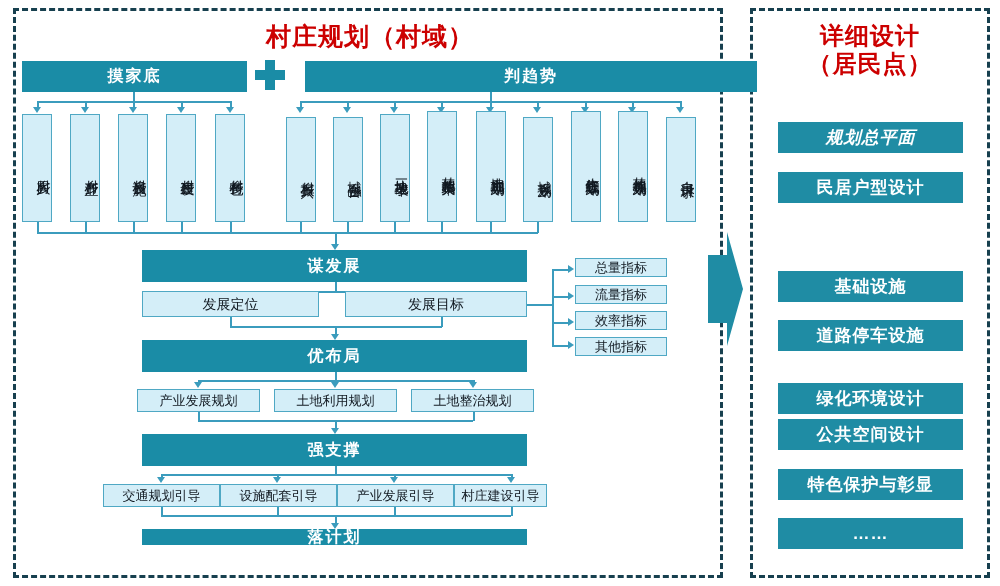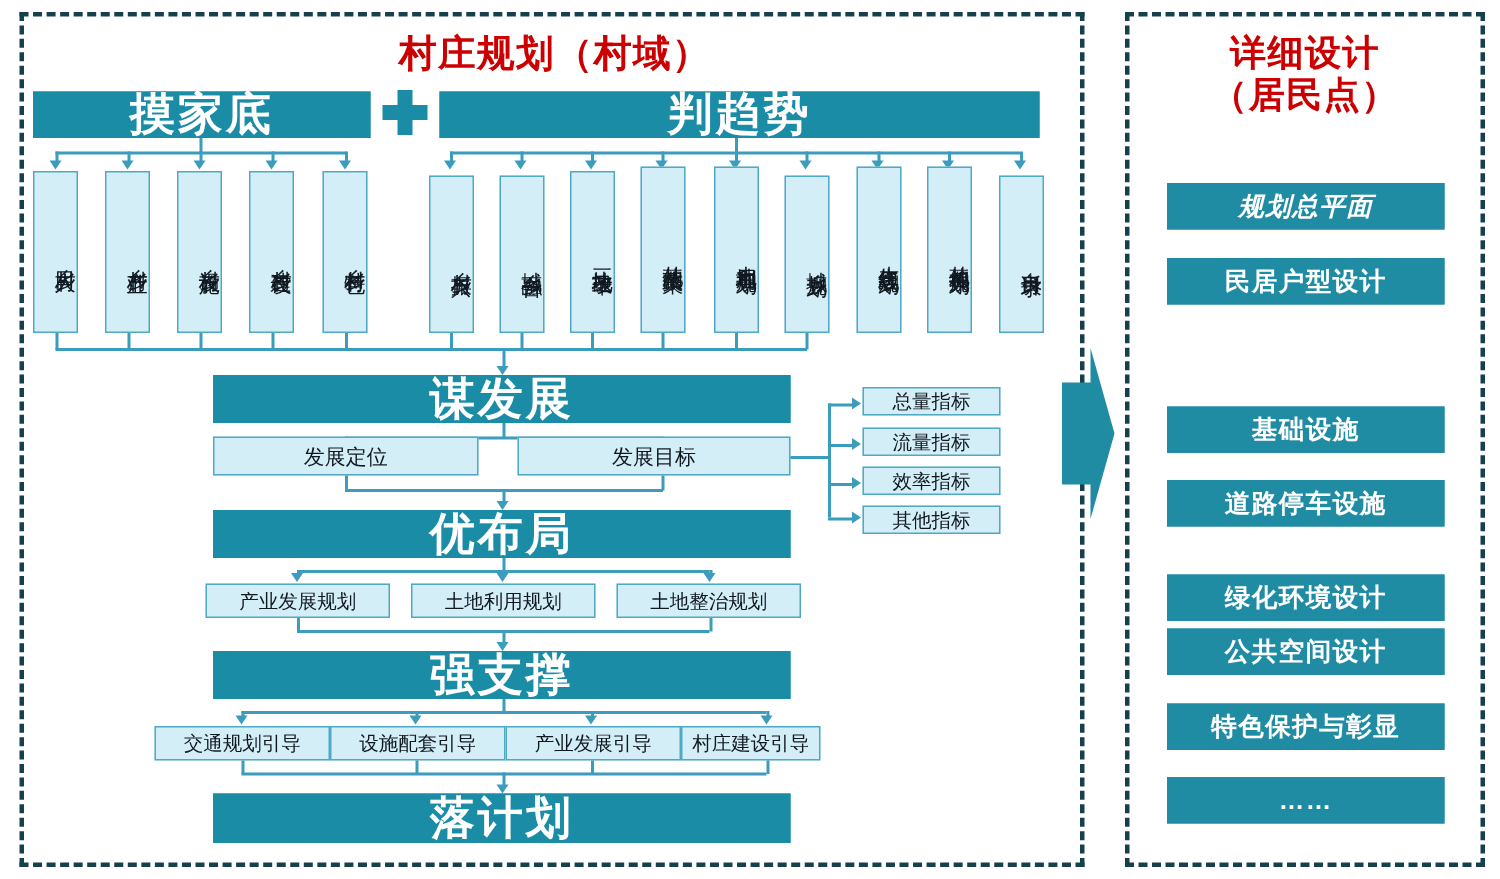--- a/index.html
+++ b/index.html
@@ -29,21 +29,21 @@
   }
   #left-title  { left: 230px; top: 22px; width: 280px; font-size: 25px; }
   #right-title { left: 760px; top: 22px; width: 220px; font-size: 24px; }
 
   
   .bar {
     position: absolute;
     background: #1a8ca6;
     border: 1px solid #1a8ca6;
     color: #ffffff;
-    font-size: 30px;
+    font-size: 16px;
     font-weight: bold;
     letter-spacing: 2px;
     display: flex;
     align-items: center;
     justify-content: center;
   }
 
   
   .lbox {
     position: absolute;
@@ -124,21 +124,21 @@
     <div>（居民点）</div>
   </div>
 
   <div class="bar" style="left:22px; top:61px; width:225px; height:31px;">摸家底</div>
 
   <div id="plus">
     <div class="pv"></div>
       <div class="ph"></div>
   </div>
 
-  <div class="bar" style="left:293px; top:61px; width:400px; height:31px;">判趋势</div>
+  <div class="bar" style="left:305px; top:61px; width:452px; height:31px;">判趋势</div>
 
   <div class="ln lnv" style="left:133px; top:92px; height:10px;"></div>
   <div class="ln lnh" style="left:37px;  top:101px; width:194px;"></div>
   <div class="ln lnv" style="left:37px;  top:101px; height:8px;"></div>
   <div class="ln lnv" style="left:85px;  top:101px; height:8px;"></div>
   <div class="ln lnv" style="left:133px; top:101px; height:8px;"></div>
   <div class="ln lnv" style="left:181px; top:101px; height:8px;"></div>
   <div class="ln lnv" style="left:230px; top:101px; height:8px;"></div>
   <div class="arw" style="left:33px;  top:107px;"></div>
   <div class="arw" style="left:81px;  top:107px;"></div>
@@ -271,21 +271,21 @@
   <div class="lbox" style="left:454px; top:484px; width:93px; height:23px; font-size:13px;">村庄建设引导</div>
 
   <div class="ln lnv" style="left:161px; top:507px; height:9px;"></div>
   <div class="ln lnv" style="left:277px; top:507px; height:9px;"></div>
   <div class="ln lnv" style="left:394px; top:507px; height:9px;"></div>
   <div class="ln lnv" style="left:511px; top:507px; height:9px;"></div>
   <div class="ln lnh" style="left:161px; top:515px; width:350px;"></div>
   <div class="ln lnv" style="left:335px; top:515px; height:10px;"></div>
   <div class="arw" style="left:331px; top:523px;"></div>
 
-  <div class="bar" style="left:142px; top:529px; width:385px; height:33px;">落计划</div>
+  <div class="bar" style="left:142px; top:529px; width:385px; height:16px;">落计划</div>
 
   <svg id="big-arrow" viewBox="0 0 40 118">
     <polygon points="3,25 22,25 22,2 38,59 22,116 22,93 3,93" fill="#1f8ca4"></polygon>
   </svg>
 
   <div class="ritem" style="top:122px;font-style:italic;">规划总平面</div>
   <div class="ritem" style="top:172px;">民居户型设计</div>
   <div class="ritem" style="top:271px;">基础设施</div>
   <div class="ritem" style="top:320px;">道路停车设施</div>
   <div class="ritem" style="top:370px;margin-top:13px;">绿化环境设计</div>

